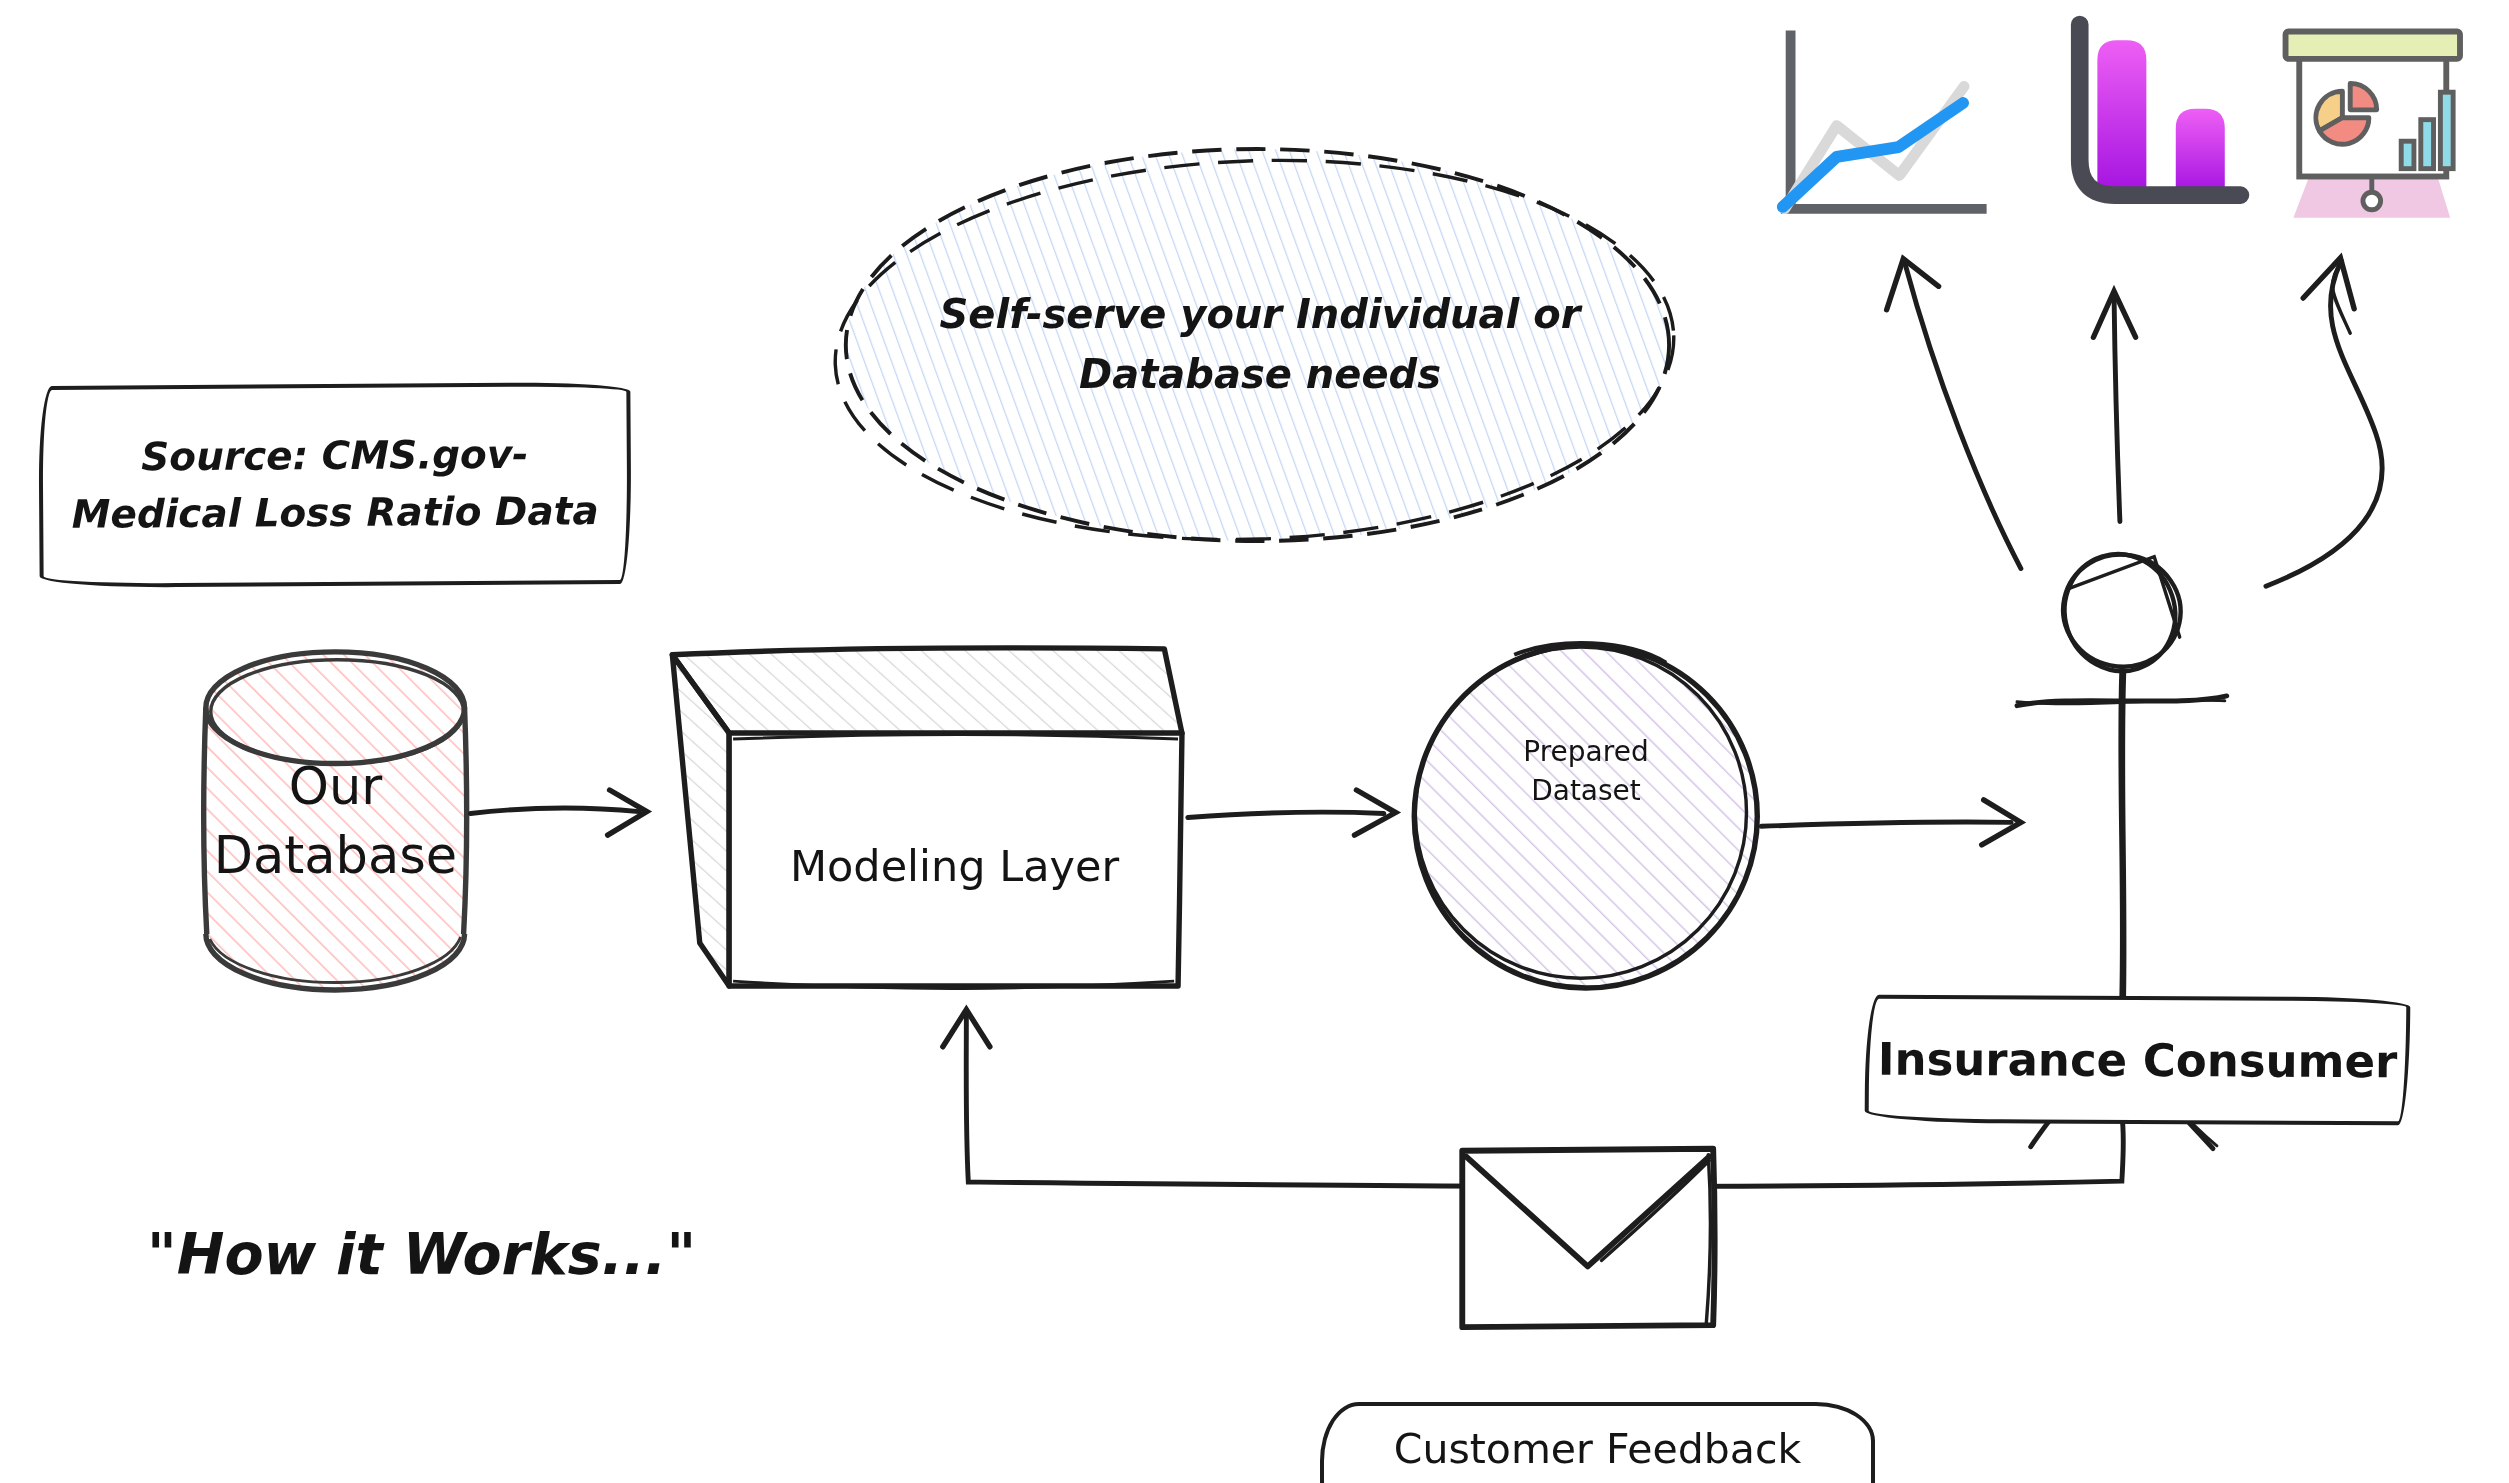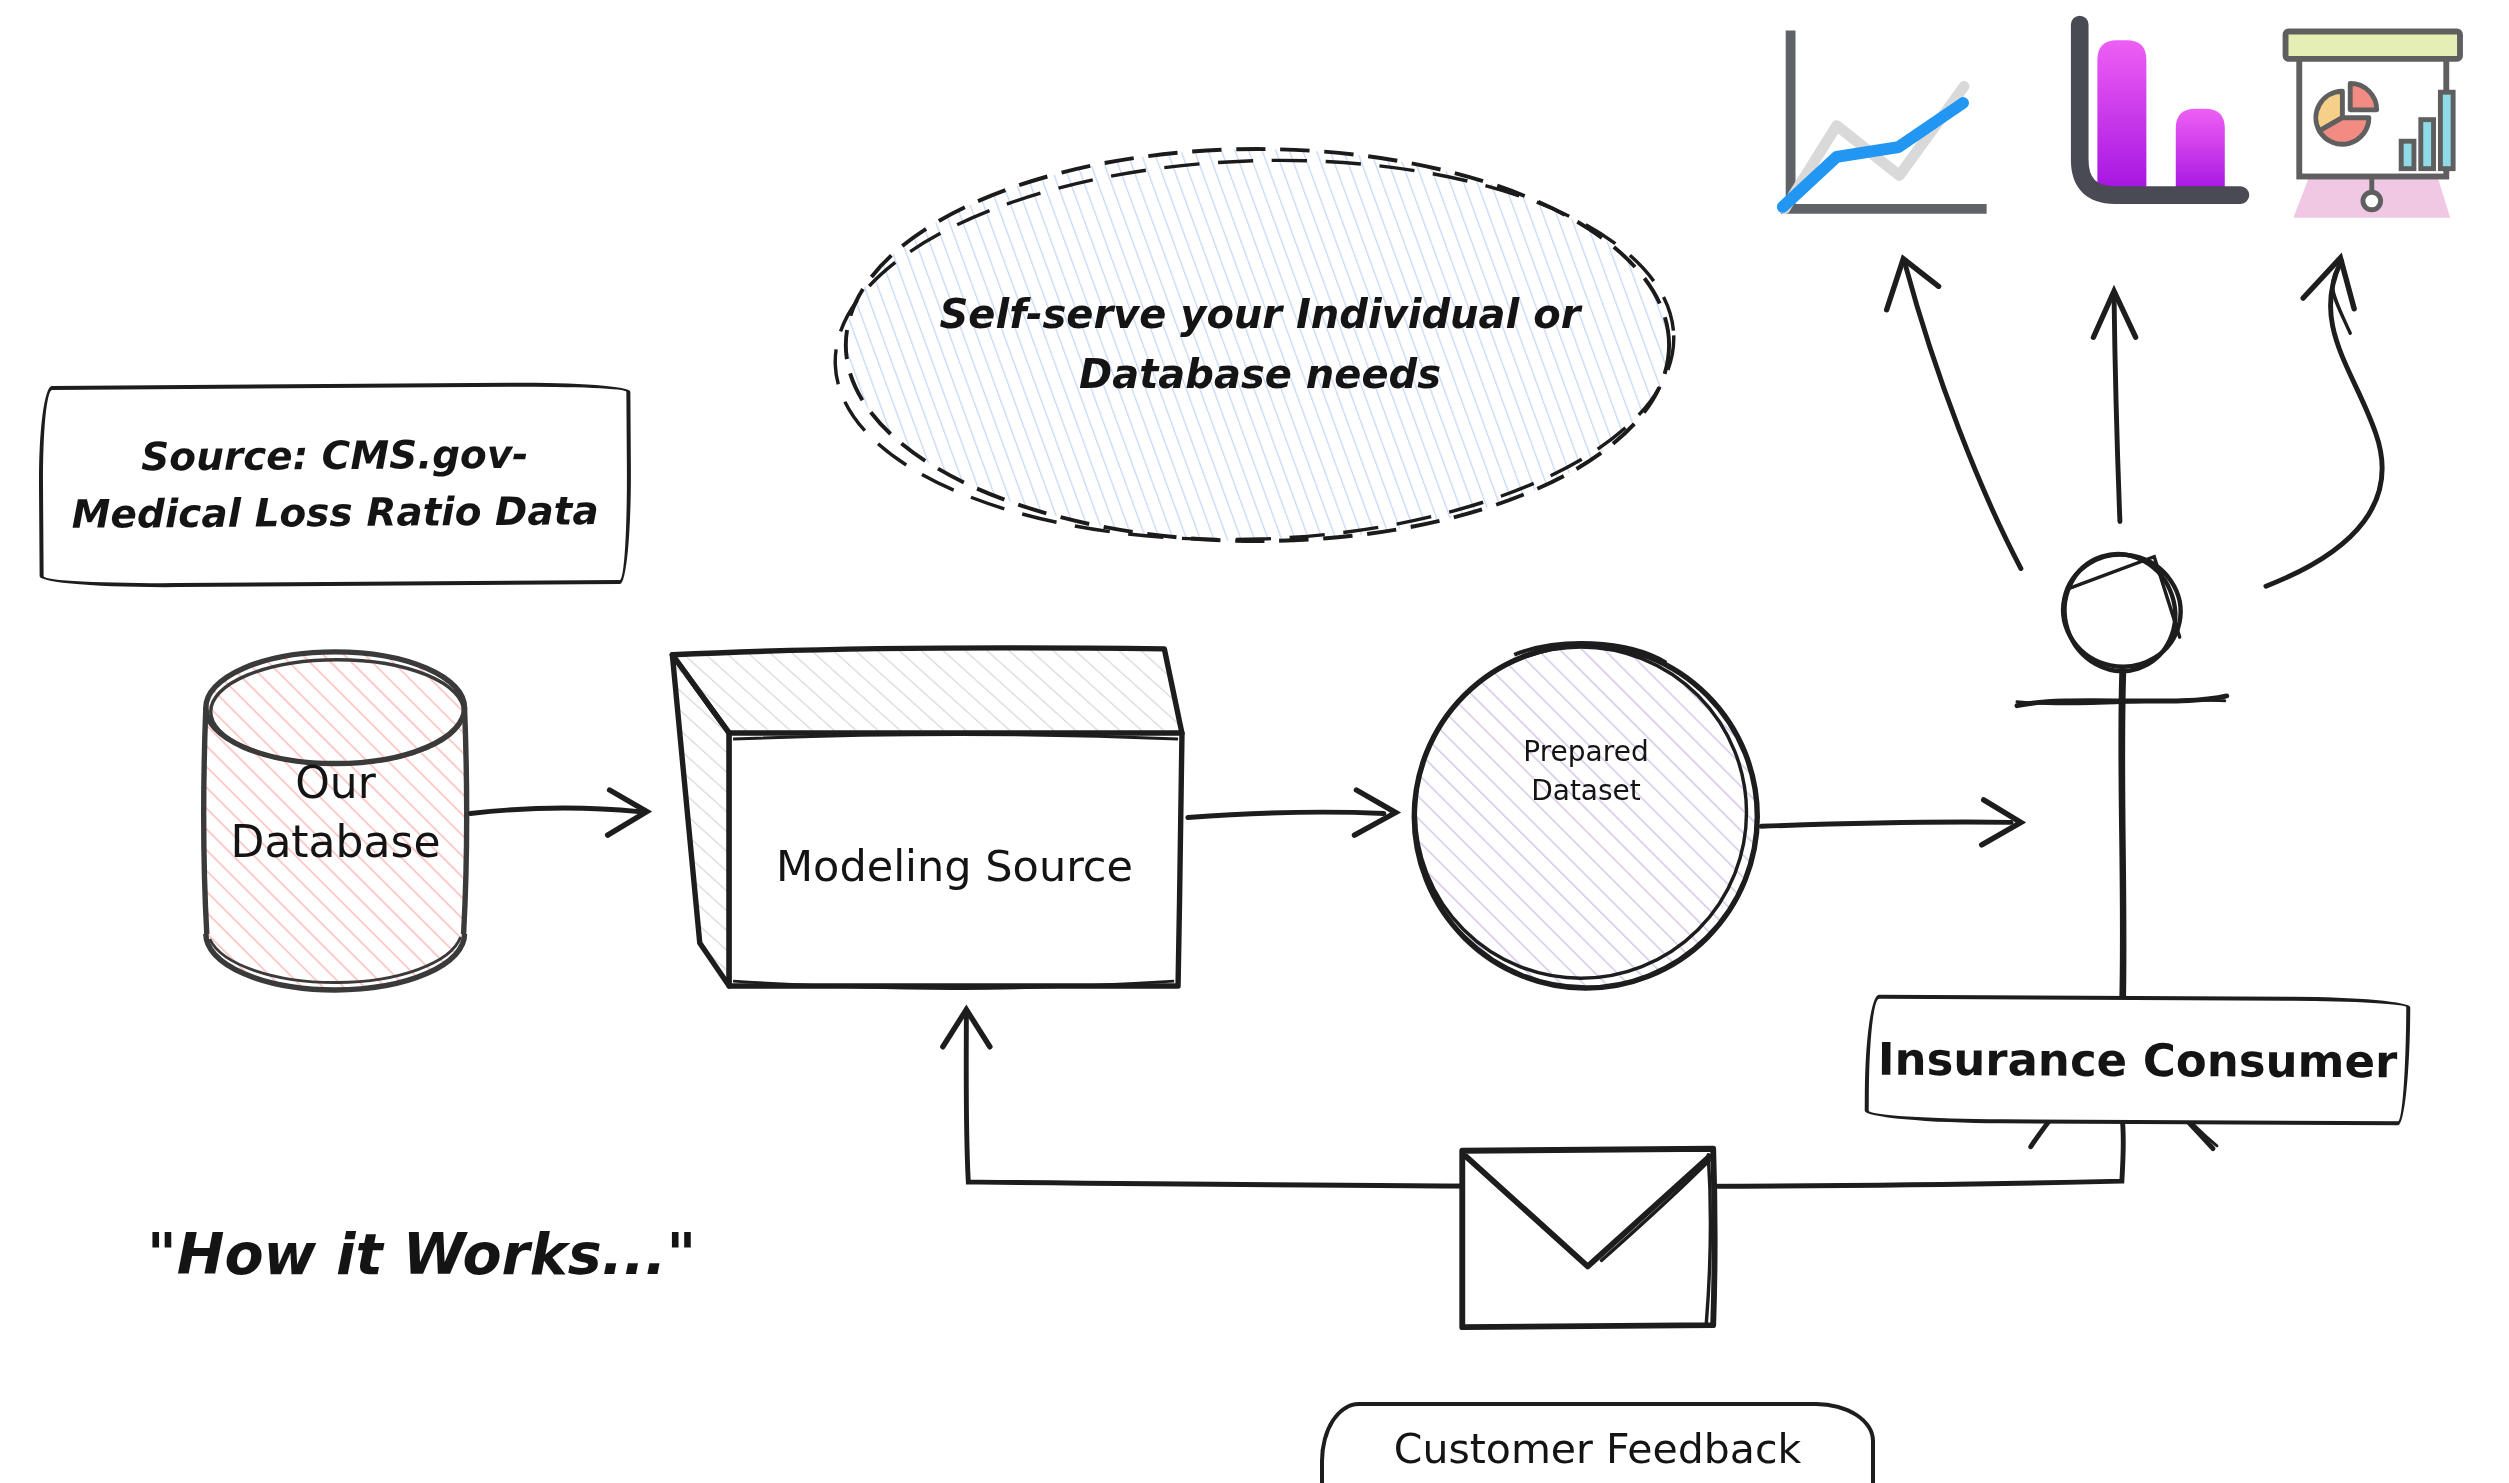--- a/index.html
+++ b/index.html
@@ -5,21 +5,21 @@
   html,body{margin:0;padding:0;background:#fff;}
   .canvas{position:relative;width:2509px;height:1484px;background:#ffffff;overflow:hidden;
           font-family:"DejaVu Sans",sans-serif;color:#111;}
   .canvas svg{position:absolute;left:0;top:0;}
   .lbl{position:absolute;text-align:center;white-space:pre-line;color:#141414;}
   .sketch-box{position:absolute;background:#fff;border:4.9px solid #1d1d1d;
               display:flex;align-items:center;justify-content:center;
               border-radius:13.7px 118px 11.8px 137px / 98px 9.8px 118px 11.8px;}
   .lbl-source{font-size:39px;font-style:italic;font-weight:600;line-height:1.45;}
   .lbl-bubble{left:863px;top:284px;width:794px;font-size:40px;font-weight:bold;font-style:italic;line-height:1.5;}
-  .lbl-db{left:206px;top:753px;width:259px;font-size:44px;line-height:1.35;}
+  .lbl-db{left:206px;top:753px;width:259px;font-size:51px;line-height:1.35;}
   .lbl-modeling{left:729px;top:841px;width:451px;font-size:43px;}
   .lbl-dataset{left:1439px;top:732px;width:294px;font-size:28px;line-height:1.4;text-align:center;}
   .lbl-insurance{font-size:45px;font-weight:bold;}
   .lbl-feedback{font-size:41px;}
   .lbl-caption{left:147px;top:1221px;width:686px;font-size:57px;font-weight:bold;font-style:italic;text-align:left;}
 </style>
 </head>
 <body>
 
 <div class="canvas">
@@ -158,21 +158,21 @@
     <div class="lbl lbl-source" style="position:static;">Source: CMS.gov-
 Medical Loss Ratio Data</div>
   </div>
 
   <div class="lbl lbl-bubble">Self-serve your Individual or
 Database needs</div>
 
   <div class="lbl lbl-db">Our
 Database</div>
 
-  <div class="lbl lbl-modeling">Modeling Source</div>
+  <div class="lbl lbl-modeling">Modeling Layer</div>
 
   <div class="lbl lbl-dataset">Prepared
 Dataset</div>
 
   <div class="sketch-box" style="left:1865px;top:996px;width:537px;height:120px;transform:rotate(0.3deg);">
     <div class="lbl lbl-insurance" style="position:static;">Insurance Consumer</div>
   </div>
 
   <div class="sketch-box" style="left:1320px;top:1362px;width:547px;height:86px;border-radius:39px 59px 9.8px 49px / 59px 39px 11.8px 13.7px;margin-top:40px;">
     <div class="lbl lbl-feedback" style="position:static;">Customer Feedback</div>

